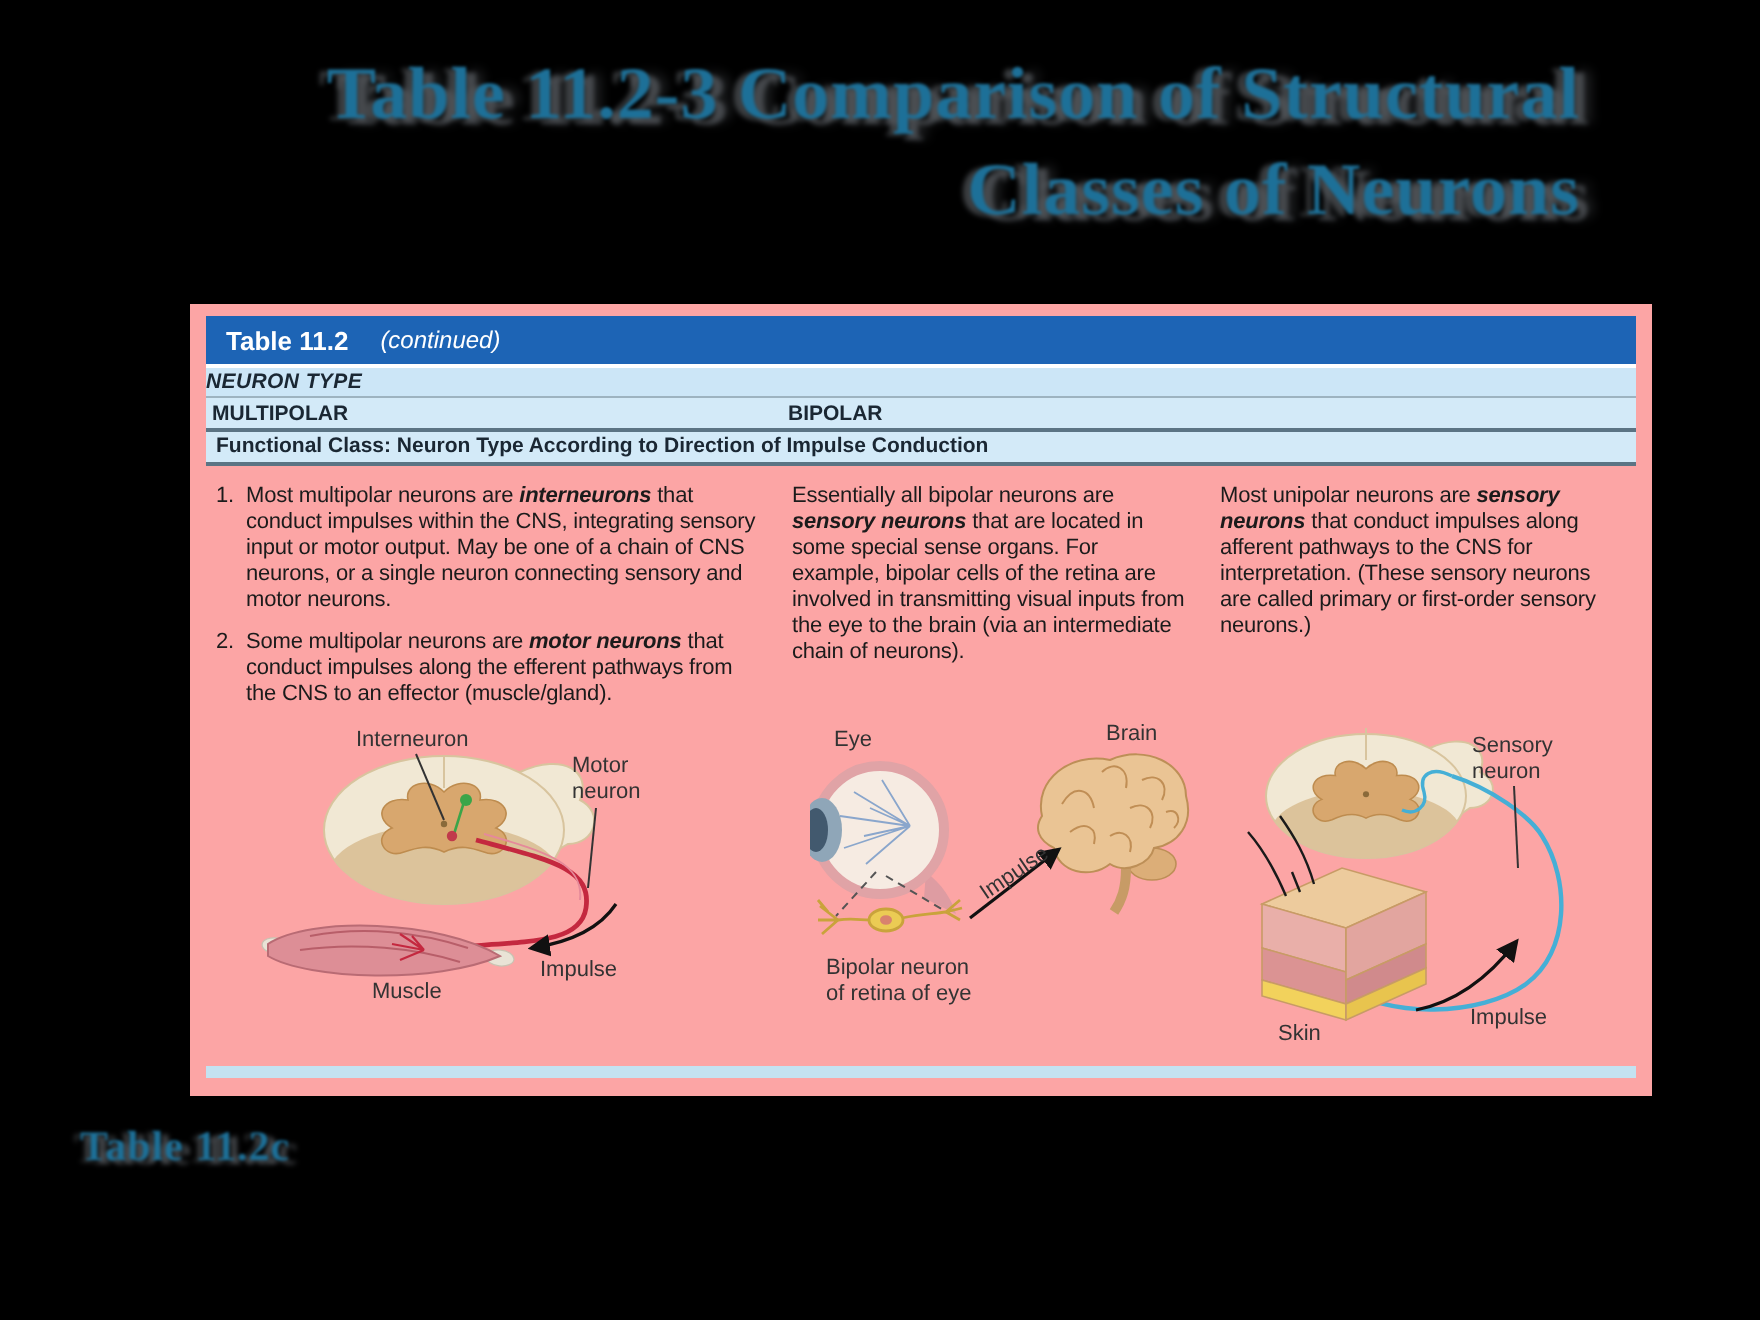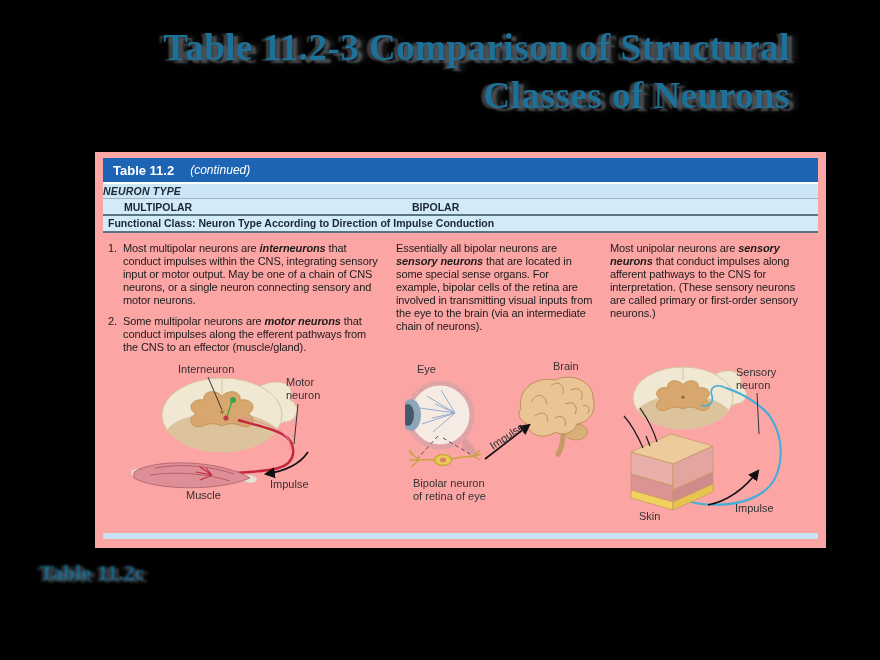--- a/index.html
+++ b/index.html
@@ -38,21 +38,21 @@
     height:17px; background:#cce6f7; border-top:2px solid #ffffff;
     border-bottom:1px solid #9db3c0;
     font-size:10.5px; font-weight:bold; font-style:italic;
     color:#1a2733; line-height:15px; letter-spacing:0.2px;
   }
   .row-colheads {
     height:17px; background:#d3eaf8; border-bottom:2px solid #5b7484;
     display:grid; grid-template-columns:288px 214px 1fr;
     font-size:10.5px; font-weight:bold; color:#1a2733; line-height:16px;
   }
-  .row-colheads > div { padding-left:21px; }
+  .row-colheads > div { padding-left:3px; }
   .row-functional {
     height:17px; background:#d3eaf8; border-bottom:2px solid #5b7484;
     font-size:10.5px; font-weight:bold; color:#1a2733; line-height:15px;
     padding-left:5px;
   }
   .tbl-body {
     display:grid; grid-template-columns:288px 214px 1fr;
     padding-top:9px; font-size:11px; line-height:13px; color:#1b1b1b;
     letter-spacing:-0.1px;
   }

